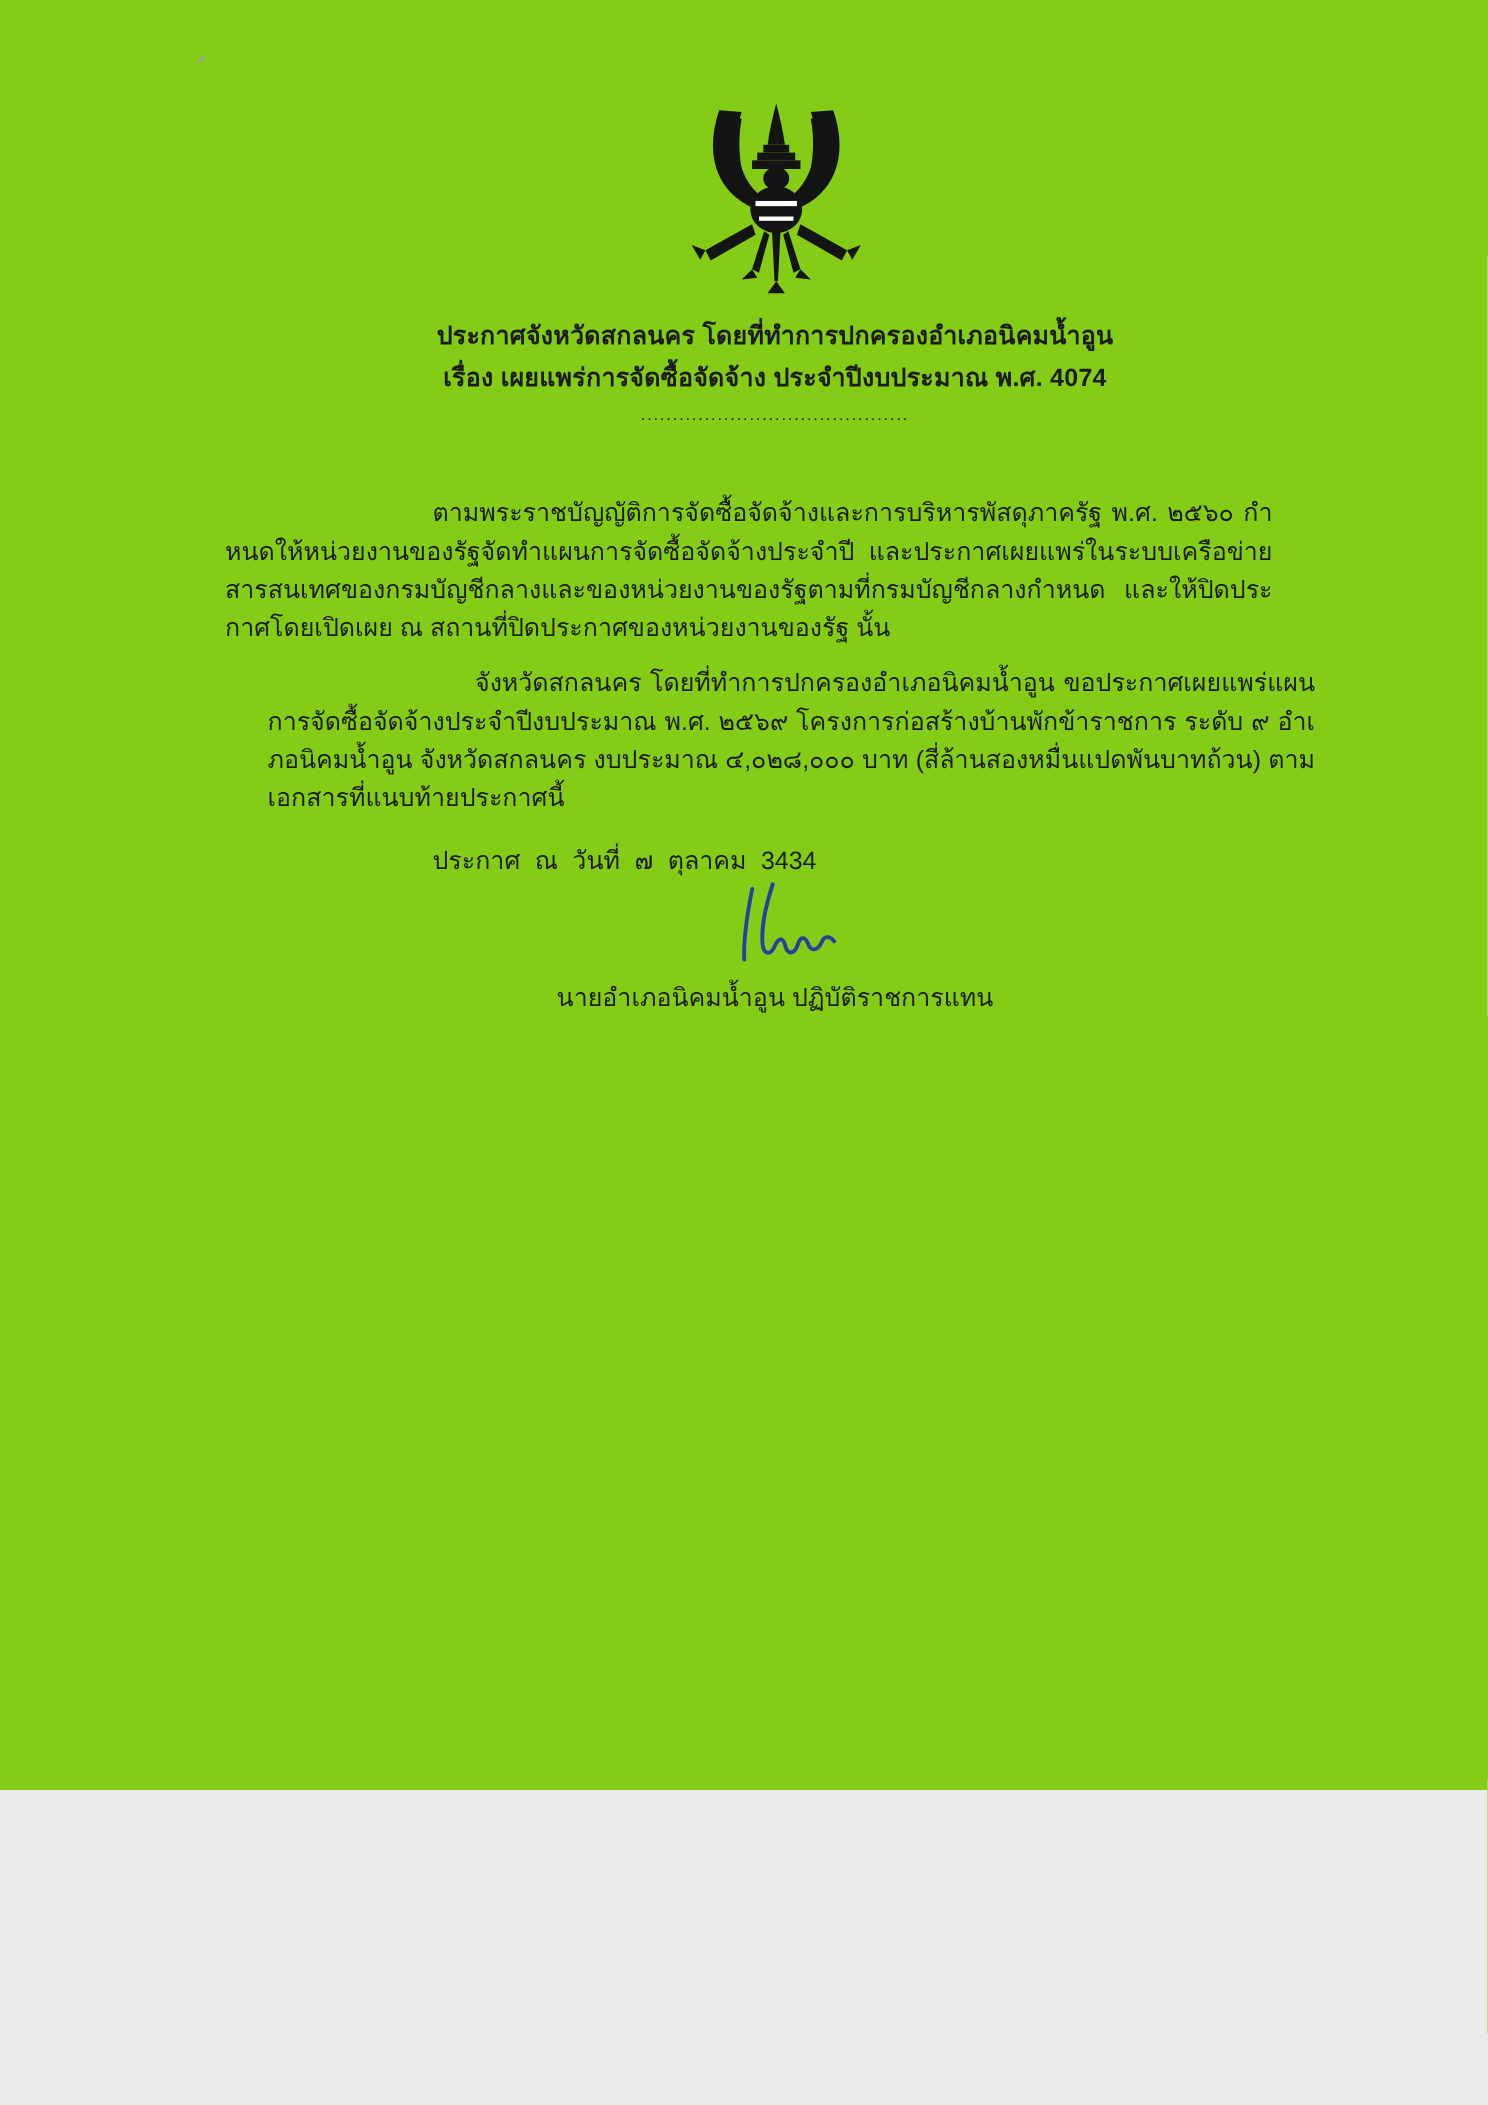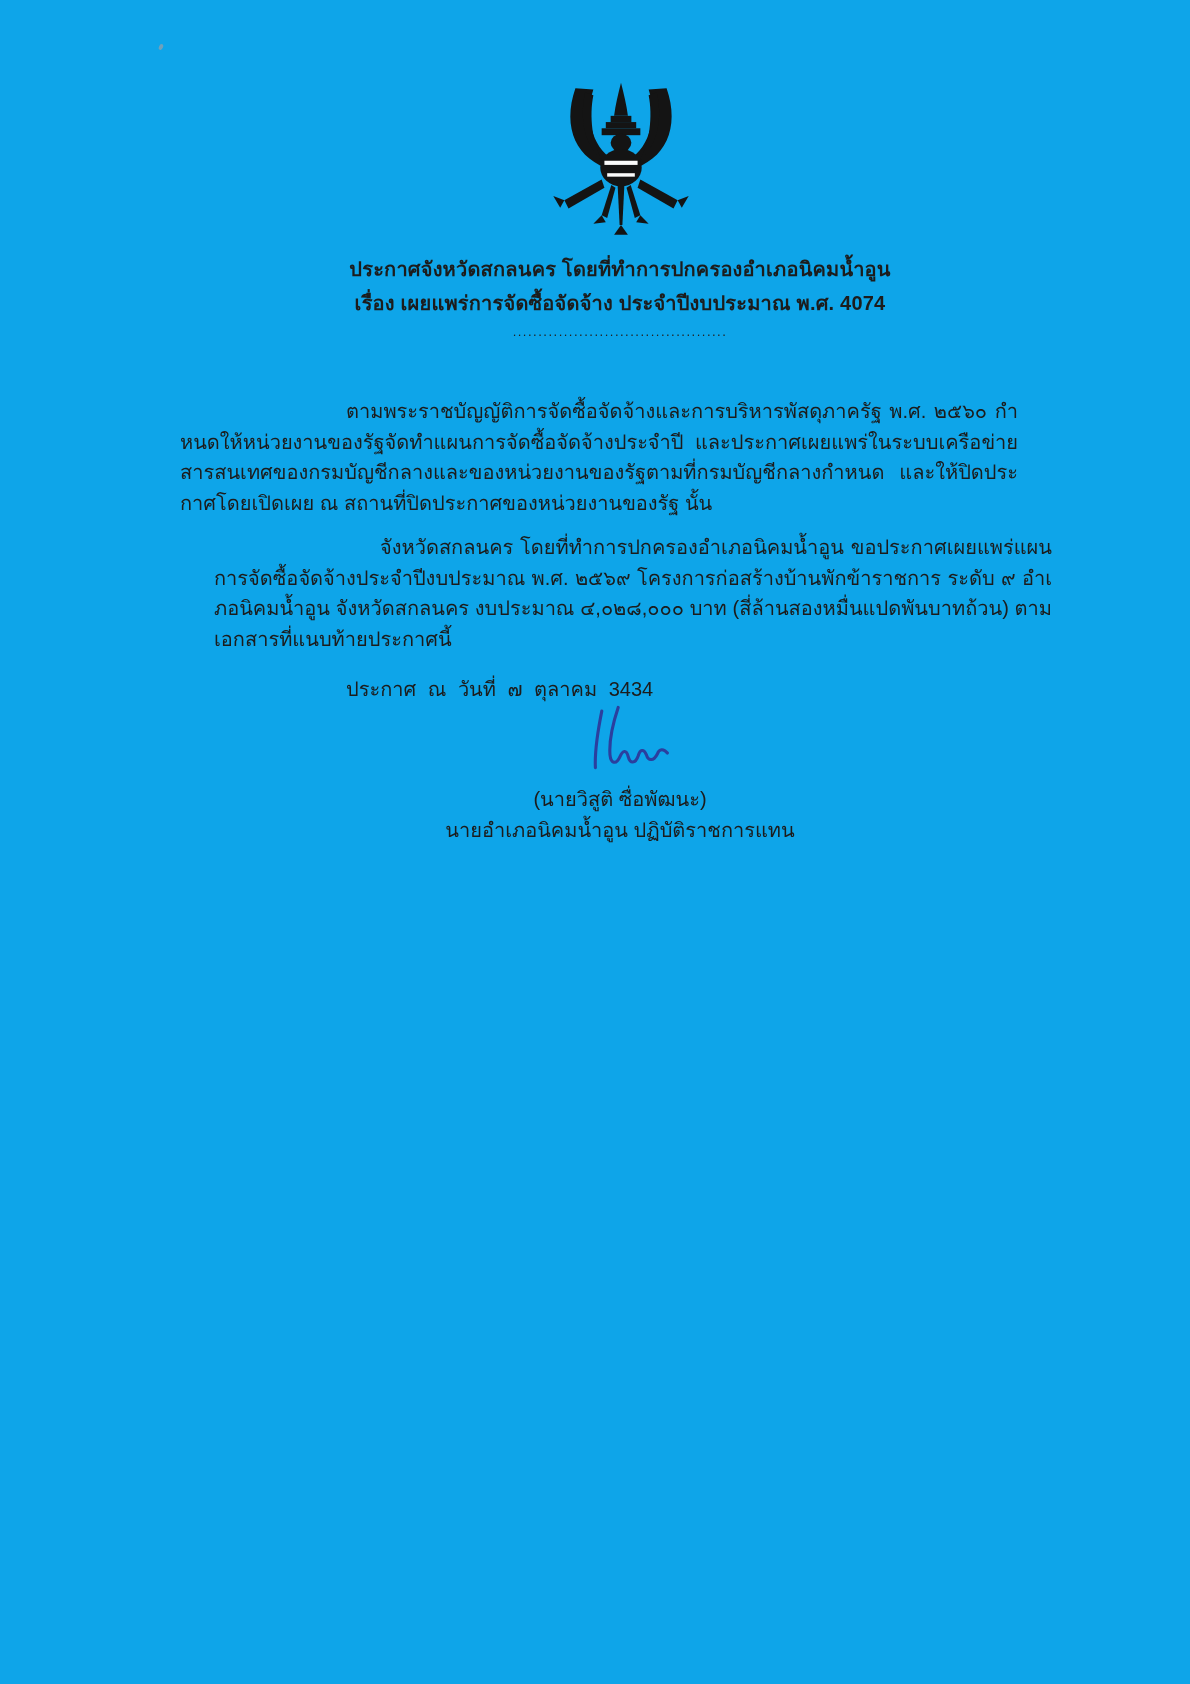--- a/index.html
+++ b/index.html
@@ -1,22 +1,22 @@
 <!DOCTYPE html>
 <html><head>
 <meta charset="utf-8">
 <style>
   html, body { margin: 0; padding: 0; }
   body { background: #e9e9e9; }
   .page {
     position: relative;
     width: 1190px;
-    height: 1684px;
+    height: 1432px;
     margin: 0 auto;
-    background: #0ea5e9;
+    background: #84cc16;
     font-family: "Liberation Sans", "DejaVu Sans", sans-serif;
     color: #1c1c1c;
     overflow: hidden;
   }
   .speck {
     position: absolute;
     left: 159px; top: 44px;
     width: 4px; height: 6px;
     background: #9aa0a6;
     border-radius: 50%;
@@ -142,17 +142,16 @@
 
   <div class="date-line">ประกาศ ณ วันที่ ๗ ตุลาคม 3434</div>
 
   <div class="sig-block">
     <svg class="sig-ink" viewBox="0 0 160 90" xmlns="http://www.w3.org/2000/svg">
       <g stroke="#2b3f9e" stroke-width="3.4" fill="none" stroke-linecap="round">
         <path d="M60,10 C56,30 52,52 53,72"></path>
         <path d="M78,6 C72,24 68,44 69,58 C70,68 76,69 80,60 C83,53 87,52 89,60 C91,68 97,68 100,59 C102,52 106,51 109,58 C111,65 117,65 121,57 C123,51 128,51 132,56"></path>
       </g>
     </svg>
-    <div class="signer-line">(นายวิสูติ ซื่อพัฒนะ)</div>
     <div class="signer-line">นายอำเภอนิคมน้ำอูน ปฏิบัติราชการแทน</div>
   </div>
 
 </div>
 
 </body></html>

